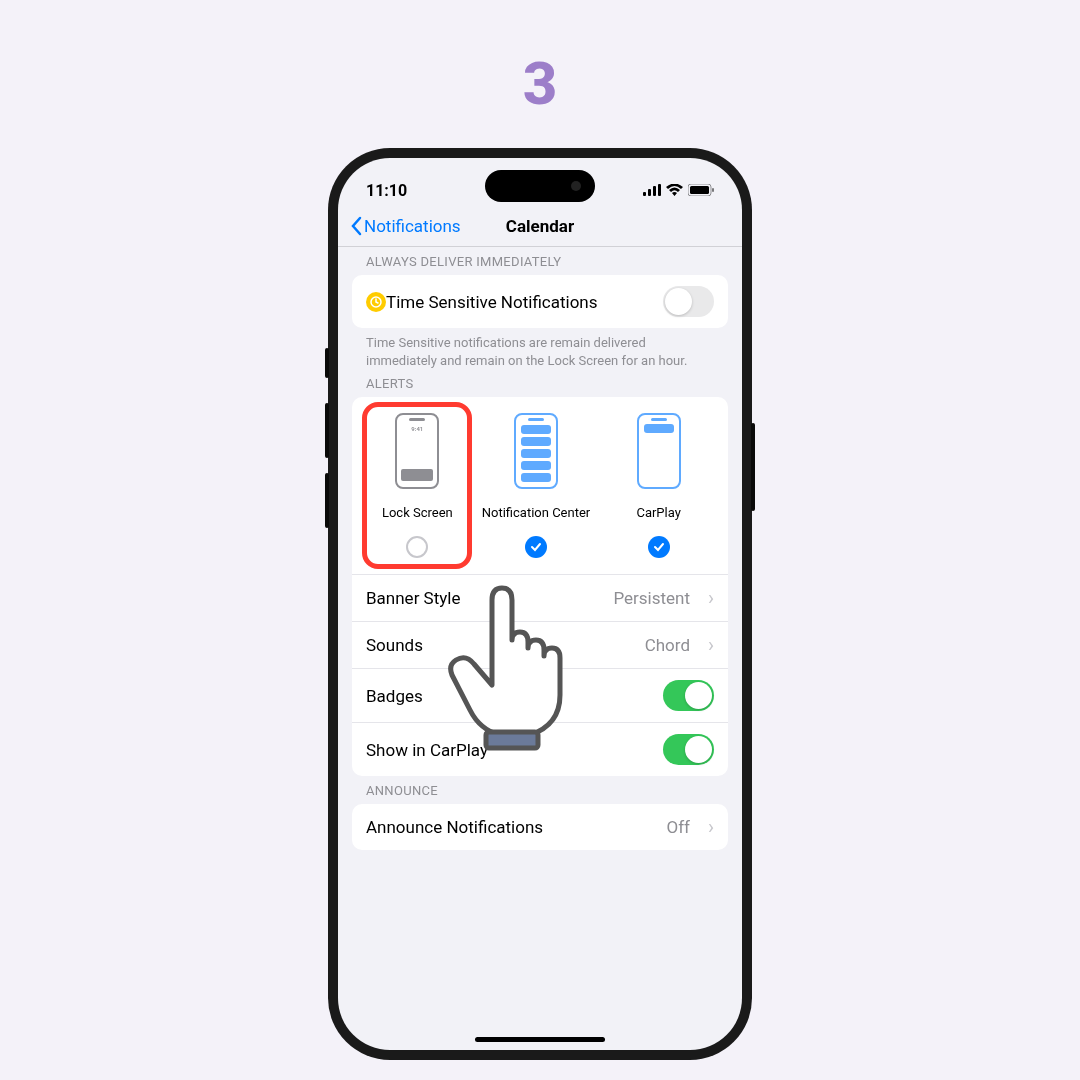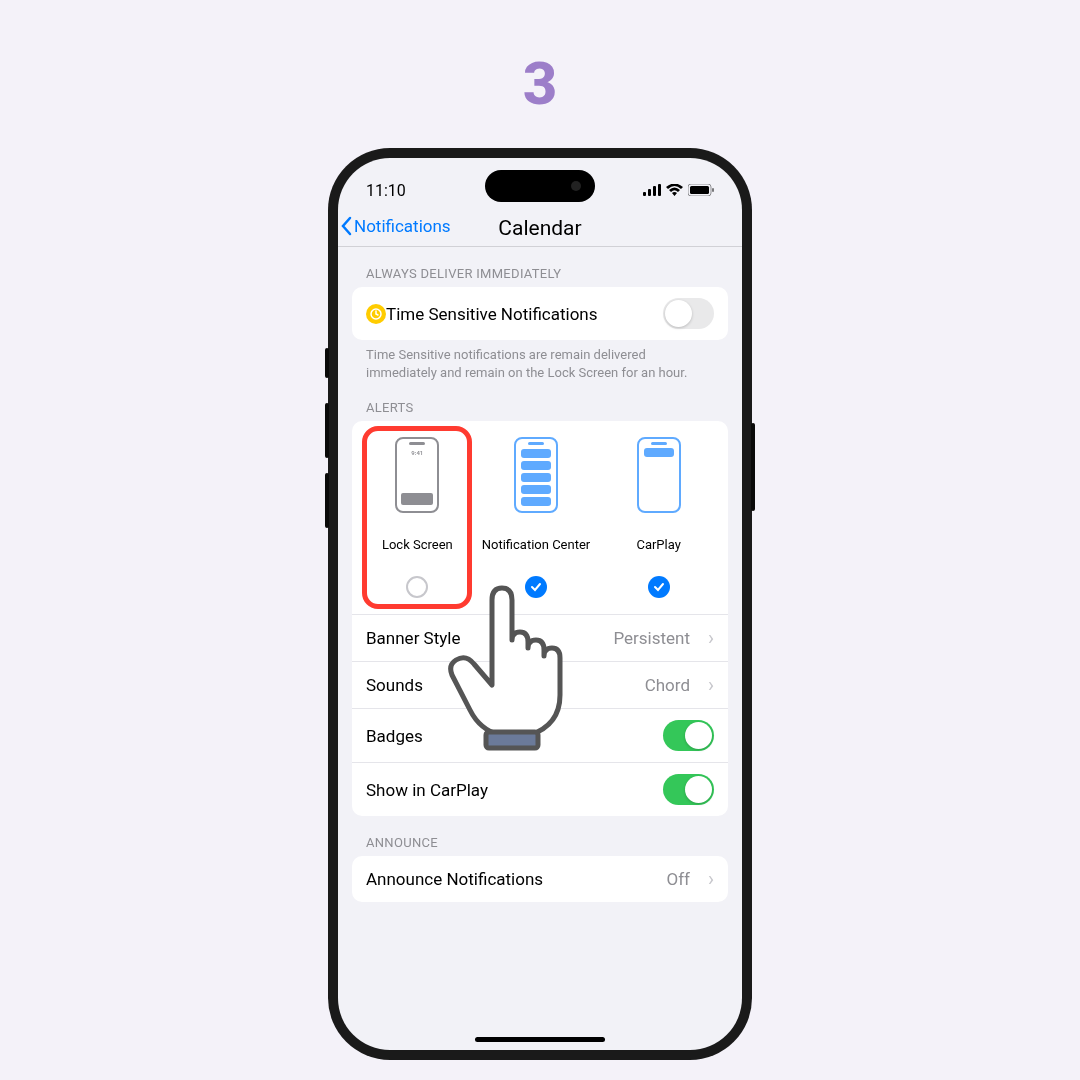--- a/index.html
+++ b/index.html
@@ -5,41 +5,41 @@
     *{box-sizing:border-box;margin:0;padding:0;font-family:-apple-system,BlinkMacSystemFont,"Segoe UI",Roboto,sans-serif}
     body{width:1080px;height:1080px;background:#f4f2f9;position:relative;overflow:hidden}
     .step{position:absolute;top:48px;left:50%;transform:translateX(-50%);font-size:60px;font-weight:800;color:#9c7ec9}
     .phone{position:absolute;top:148px;left:50%;transform:translateX(-50%);width:424px;height:912px;background:#1a1a1a;border-radius:62px;padding:10px}
     .bezel{width:100%;height:100%;background:#f2f2f7;border-radius:52px;position:relative;overflow:hidden}
     .island{position:absolute;top:12px;left:50%;transform:translateX(-50%);width:110px;height:32px;background:#000;border-radius:20px;z-index:100}
     .island::after{content:"";position:absolute;right:14px;top:50%;transform:translateY(-50%);width:10px;height:10px;border-radius:50%;background:#222}
     .btn-l{position:absolute;left:-3px;width:4px;background:#0a0a0a;border-radius:2px}
     .btn-l1{top:200px;height:30px}.btn-l2{top:255px;height:55px}.btn-l3{top:325px;height:55px}
     .btn-r{position:absolute;right:-3px;top:275px;width:4px;height:88px;background:#0a0a0a;border-radius:2px}
-    .sb{display:flex;justify-content:space-between;align-items:center;padding:14px 28px 0;height:50px;font-size:16px;font-weight:400}
+    .sb{display:flex;justify-content:space-between;align-items:center;padding:14px 28px 0;height:50px;font-size:16px;font-weight:700}
     .sb-r{display:flex;align-items:center;gap:5px}
-    .nav{display:flex;align-items:flex-start;padding:8px 2px 10px;border-bottom:.5px solid #d1d1d6;position:relative}
+    .nav{display:flex;align-items:flex-end;padding:8px 12px 10px;border-bottom:.5px solid #d1d1d6;position:relative}
     .back{display:flex;align-items:center;color:#007aff;font-size:17px;gap:2px}
-    .title{position:absolute;left:50%;transform:translateX(-50%);font-size:21px;font-weight:400}
+    .title{position:absolute;left:50%;transform:translateX(-50%);font-size:17px;font-weight:700}
     .body{height:calc(100% - 95px);overflow:hidden}
     .group{margin:0 14px;background:#fff;border-radius:10px;overflow:hidden}
     .group.first{margin-top:18px}
     .row{display:flex;align-items:center;justify-content:space-between;padding:11px 14px;min-height:44px;font-size:17px}
     .row+.row{border-top:.5px solid #e5e5ea}
     .row-l{display:flex;align-items:center;gap:0}
     .row-r{display:flex;align-items:center;gap:18px;color:#8e8e93}
     .toggle{width:51px;height:31px;border-radius:16px;position:relative}
     .toggle.on{background:#34c759}.toggle.off{background:#e9e9ea}
     .toggle::after{content:"";position:absolute;width:27px;height:27px;background:#fff;border-radius:50%;top:2px;box-shadow:0 1px 3px rgba(0,0,0,.2)}
     .toggle.on::after{right:2px}.toggle.off::after{left:2px}
-    .hdr{margin:19px 28px 6px;font-size:13px;color:#8e8e93;text-transform:uppercase;letter-spacing:.3px}
+    .hdr{margin:7px 28px 6px;font-size:13px;color:#8e8e93;text-transform:uppercase;letter-spacing:.3px}
     .foot{margin:6px 28px 0;font-size:13px;color:#8e8e93;line-height:1.35}
     .icon-ts{width:20px;height:20px;border-radius:50%;background:#ffcc00;display:flex;align-items:center;justify-content:center}
     .alerts{display:flex;justify-content:space-around;padding:16px 8px;background:#fff;margin:0 14px;border-radius:10px 10px 0 0}
-    .alert{display:flex;flex-direction:column;align-items:center;gap:24px;width:110px}
+    .alert{display:flex;flex-direction:column;align-items:center;gap:16px;width:110px}
     .alert-lbl{font-size:13px;color:#000}
     .check{width:22px;height:22px;border-radius:50%}
     .check.on{background:#007aff;display:flex;align-items:center;justify-content:center}
     .check.off{border:2px solid #c7c7cc}
     .hl{border:5px solid #ff3b30;border-radius:16px;padding:6px;margin:-11px -4px}
     .mini{width:44px;height:76px;border:2px solid #8e8e93;border-radius:8px;background:#fff;position:relative}
     .mini.blue{border-color:#5faaff}
     .mini-notch{position:absolute;top:3px;left:50%;transform:translateX(-50%);width:16px;height:3px;background:#8e8e93;border-radius:2px}
     .mini.blue .mini-notch{background:#5faaff}
     .lock-time{position:absolute;top:10px;width:100%;text-align:center;font-size:6px;color:#8e8e93;font-weight:600}

